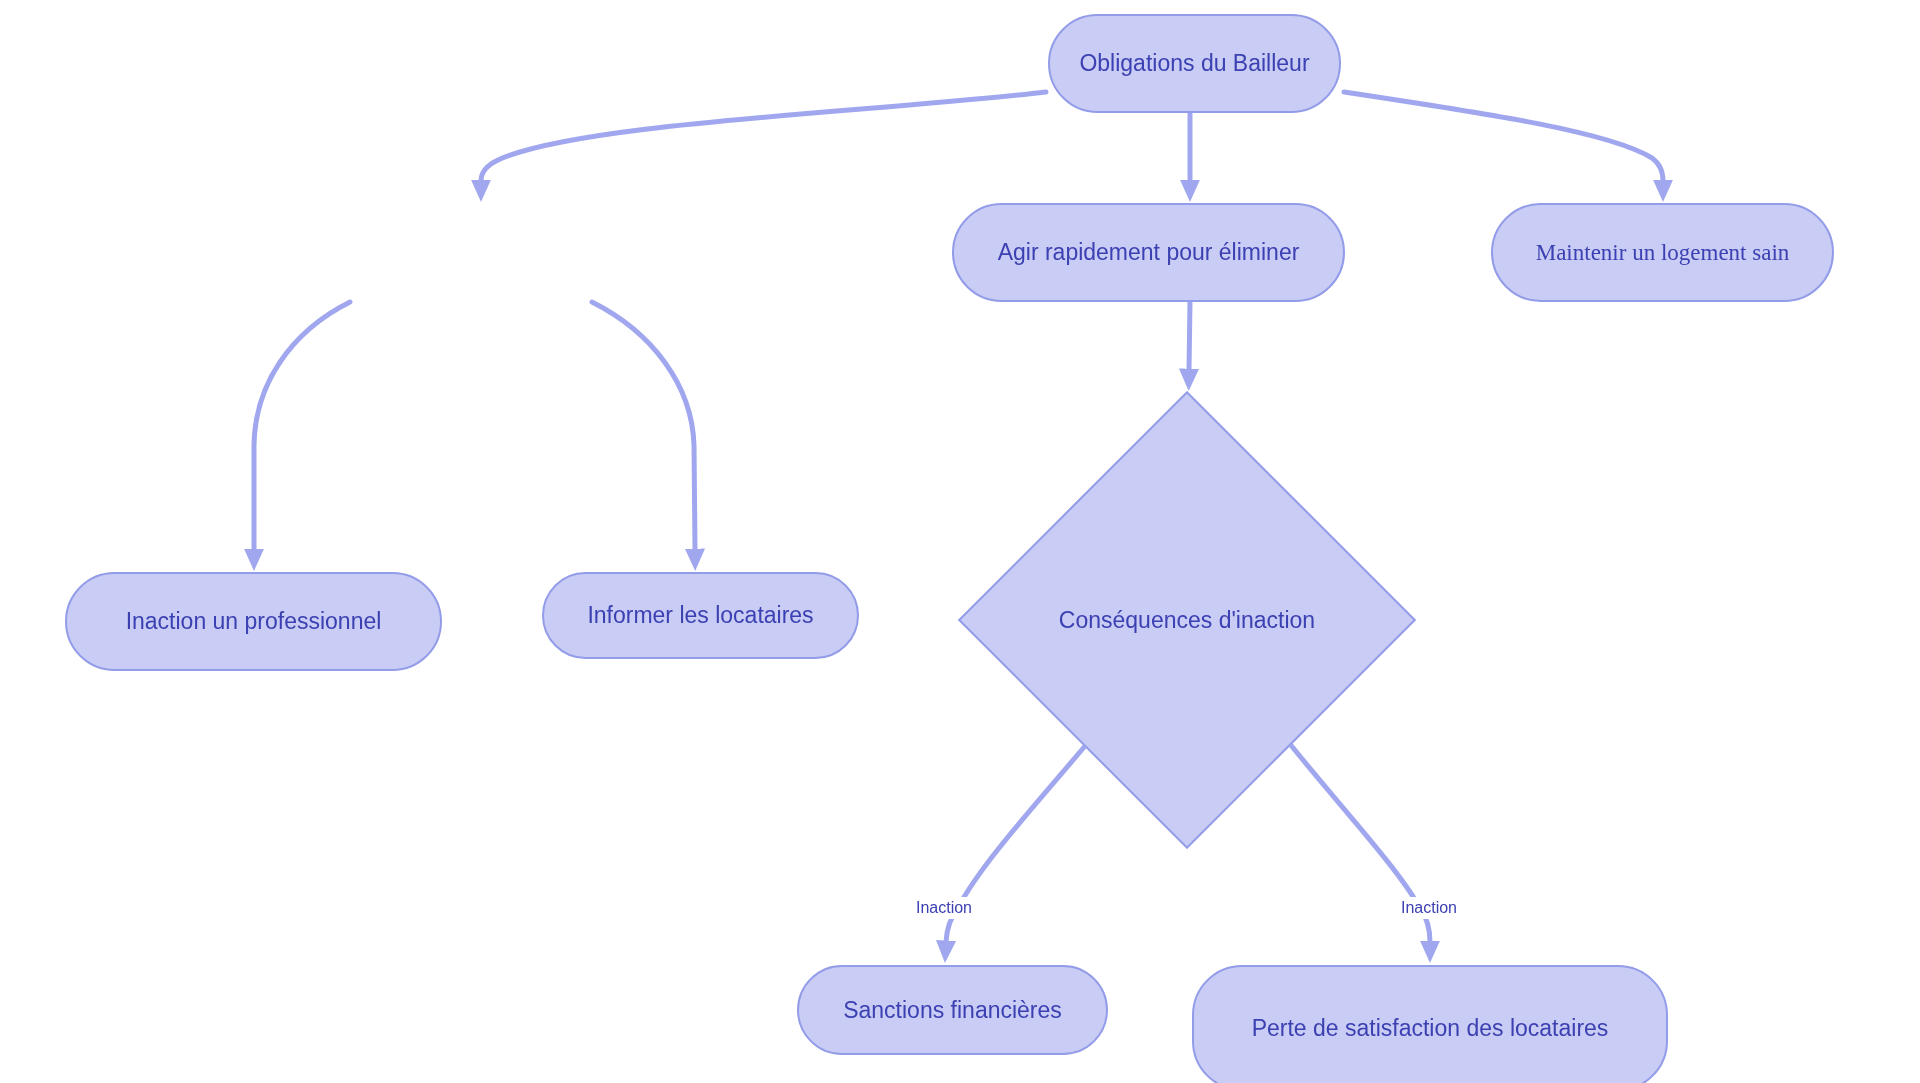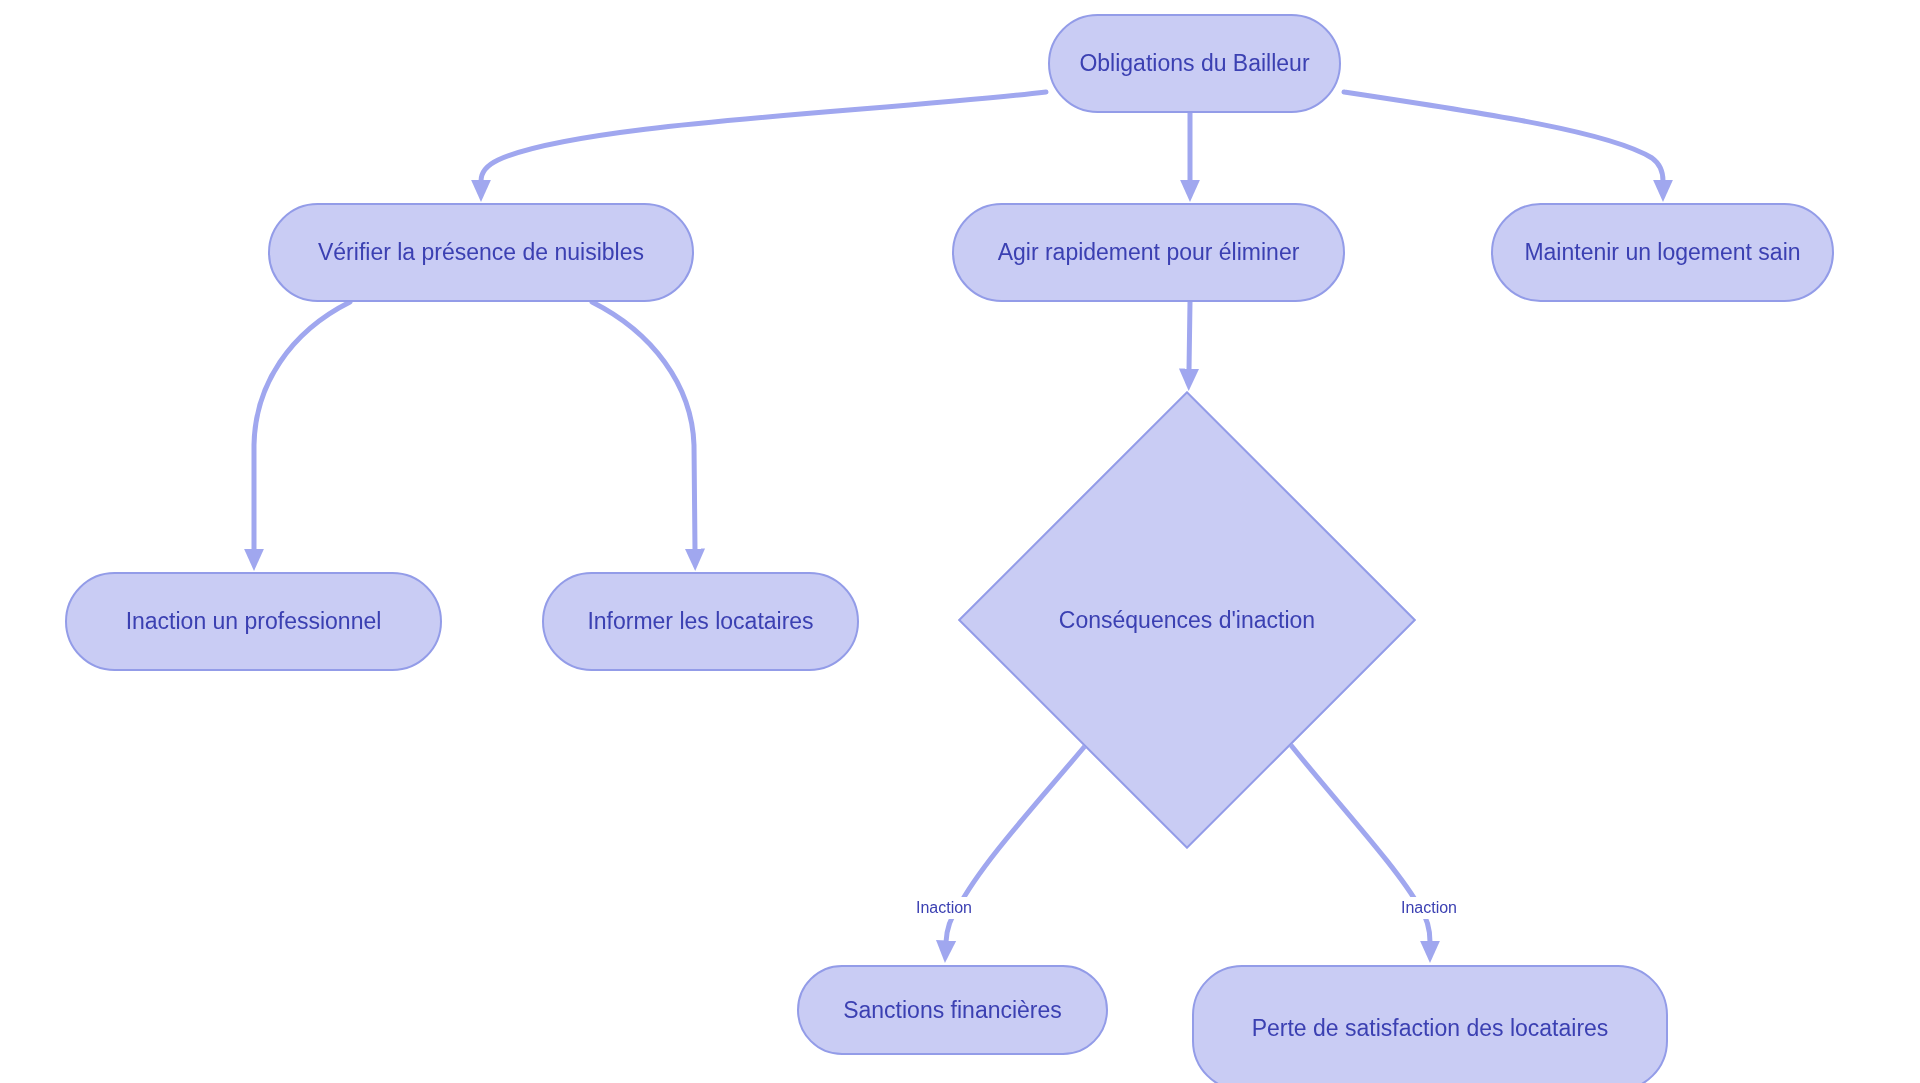--- a/index.html
+++ b/index.html
@@ -73,37 +73,34 @@
     <path class="edge" marker-end="url(#arrow)" d="M 592 302 C 652 332, 692 385, 694 445 L 695 550"></path>
     <path class="edge" marker-end="url(#arrow)" d="M 1190 302 L 1189 370"></path>
     <path class="edge" marker-end="url(#arrow)" d="M 1085 746 C 1038 802, 980 865, 958 908 Q 947 922, 946 942"></path>
     <path class="edge" marker-end="url(#arrow)" d="M 1290 744 C 1338 804, 1398 868, 1420 908 Q 1430 922, 1430 942"></path>
   </svg>
 
   <div class="node" style="left:1048px;top:14px;width:293px;height:99px;">
     <span>Obligations du Bailleur</span>
   </div>
 
-  <div class="node" style="left:268px;top:203px;width:426px;height:99px;">
-    <span>Vérifier la présence de nuisibles</span>
-  </div>
 
   <div class="node" style="left:952px;top:203px;width:393px;height:99px;">
     <span>Agir rapidement pour éliminer</span>
   </div>
 
-  <div class="node" style="left:1491px;top:203px;width:343px;height:99px;">
+  <div class="node" style="left:1491px;top:203px;width:343px;height:99px;font-family:Liberation Serif, serif;">
     <span>Maintenir un logement sain</span>
   </div>
 
   <div class="node" style="left:65px;top:572px;width:377px;height:99px;">
     <span>Inaction un professionnel</span>
   </div>
 
-  <div class="node" style="left:542px;top:572px;width:317px;height:99px;">
+  <div class="node" style="left:542px;top:572px;width:317px;height:87px;">
     <span>Informer les locataires</span>
   </div>
 
   <div class="diamond">
     <div class="diamond-shape"></div>
     <div class="diamond-label">Conséquences d'inaction</div>
   </div>
 
   <div class="node" style="left:797px;top:965px;width:311px;height:90px;justify-content:center;">
     <span>Sanctions financières</span>

